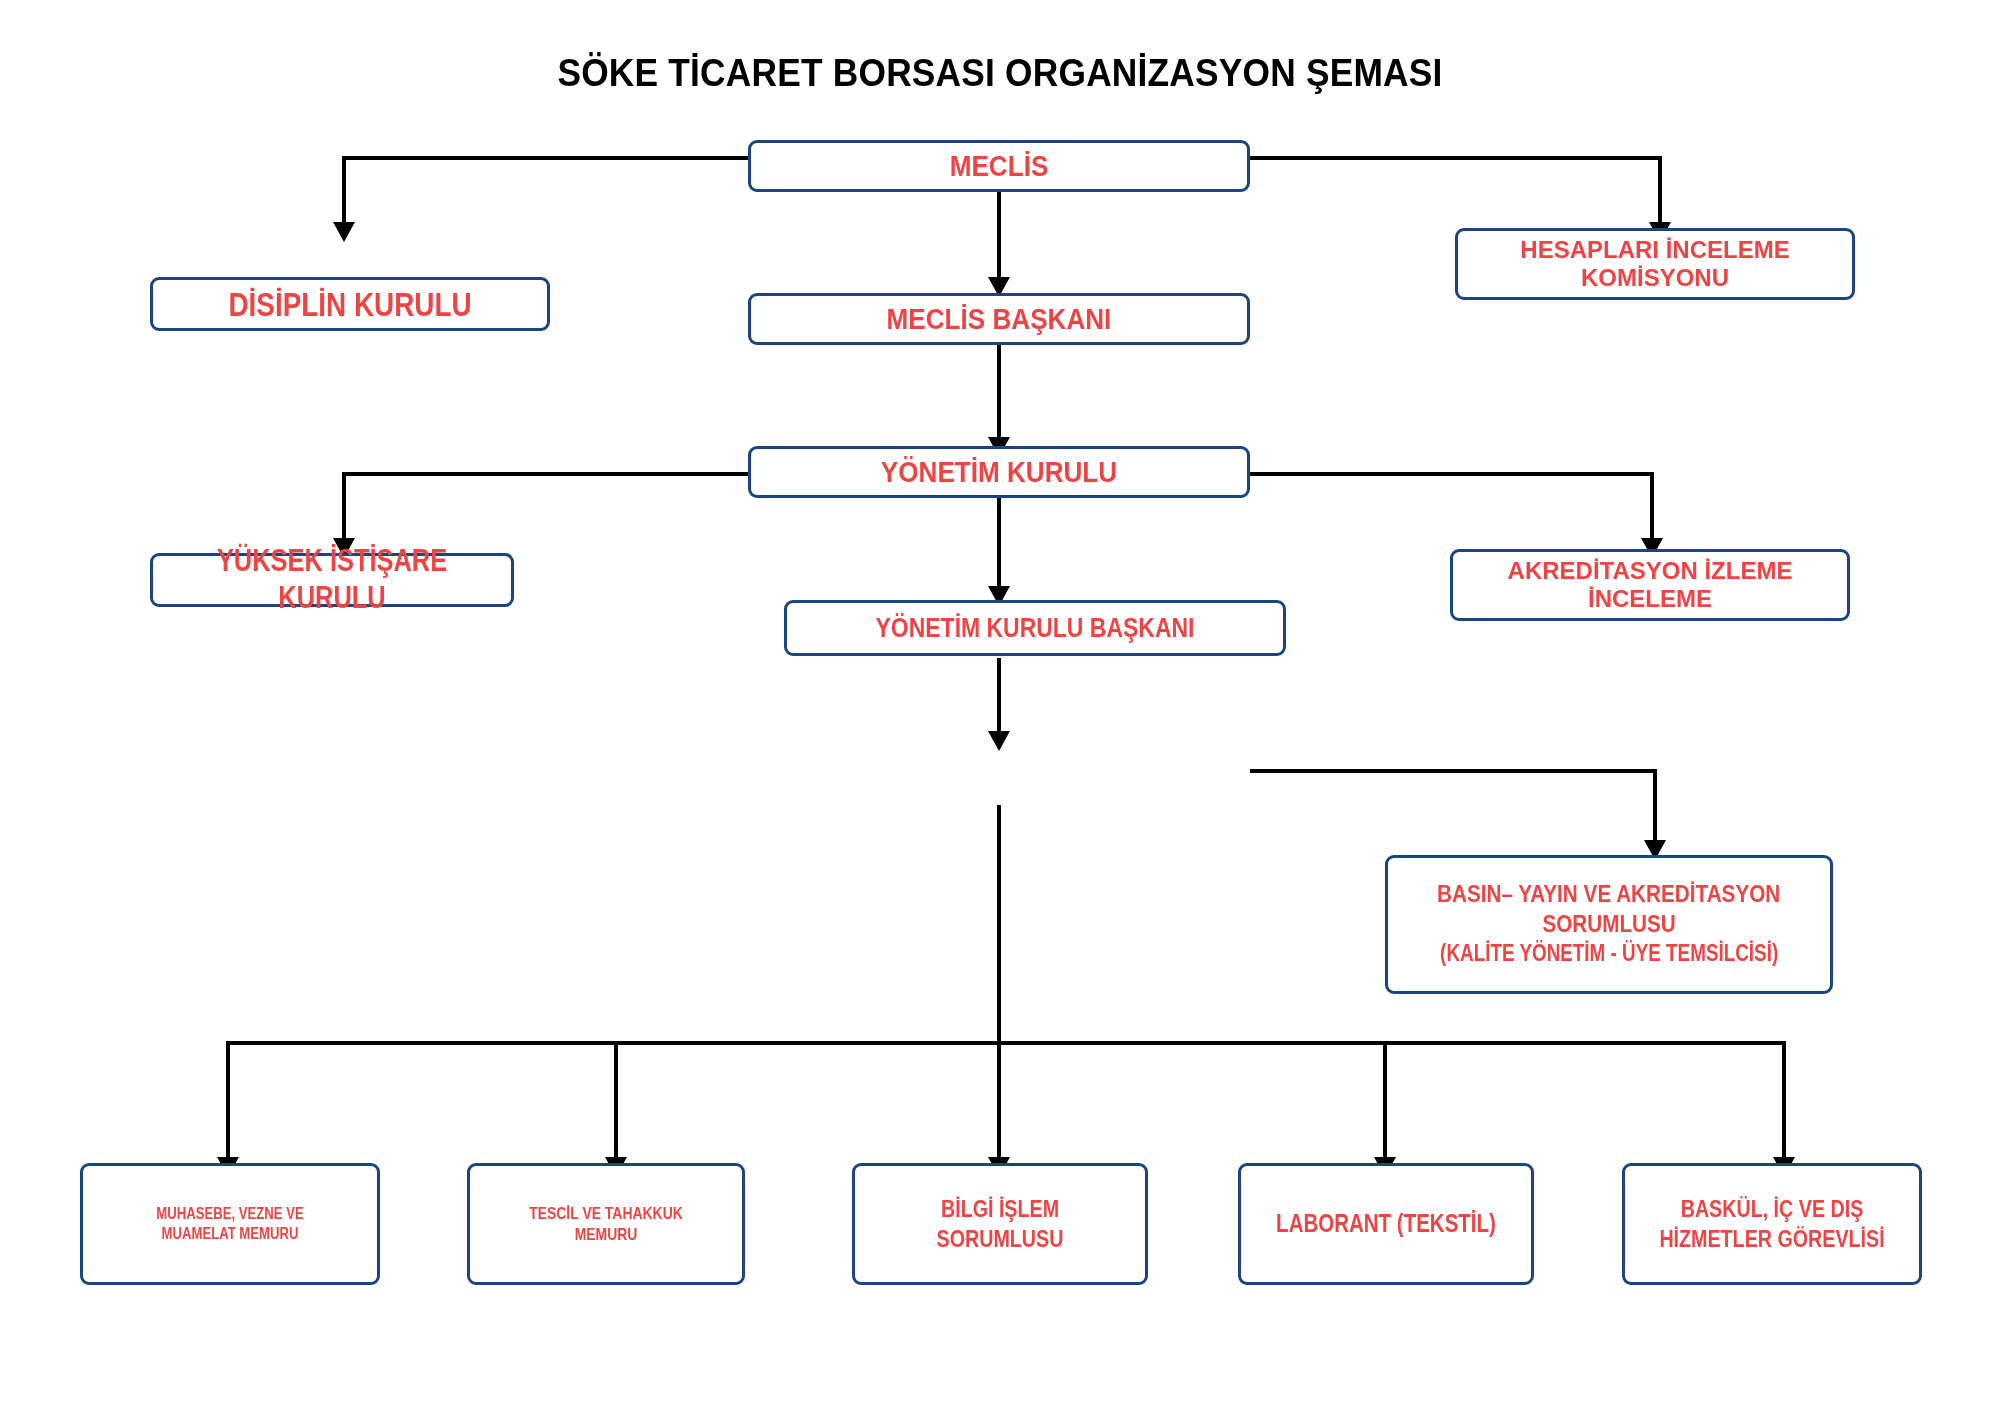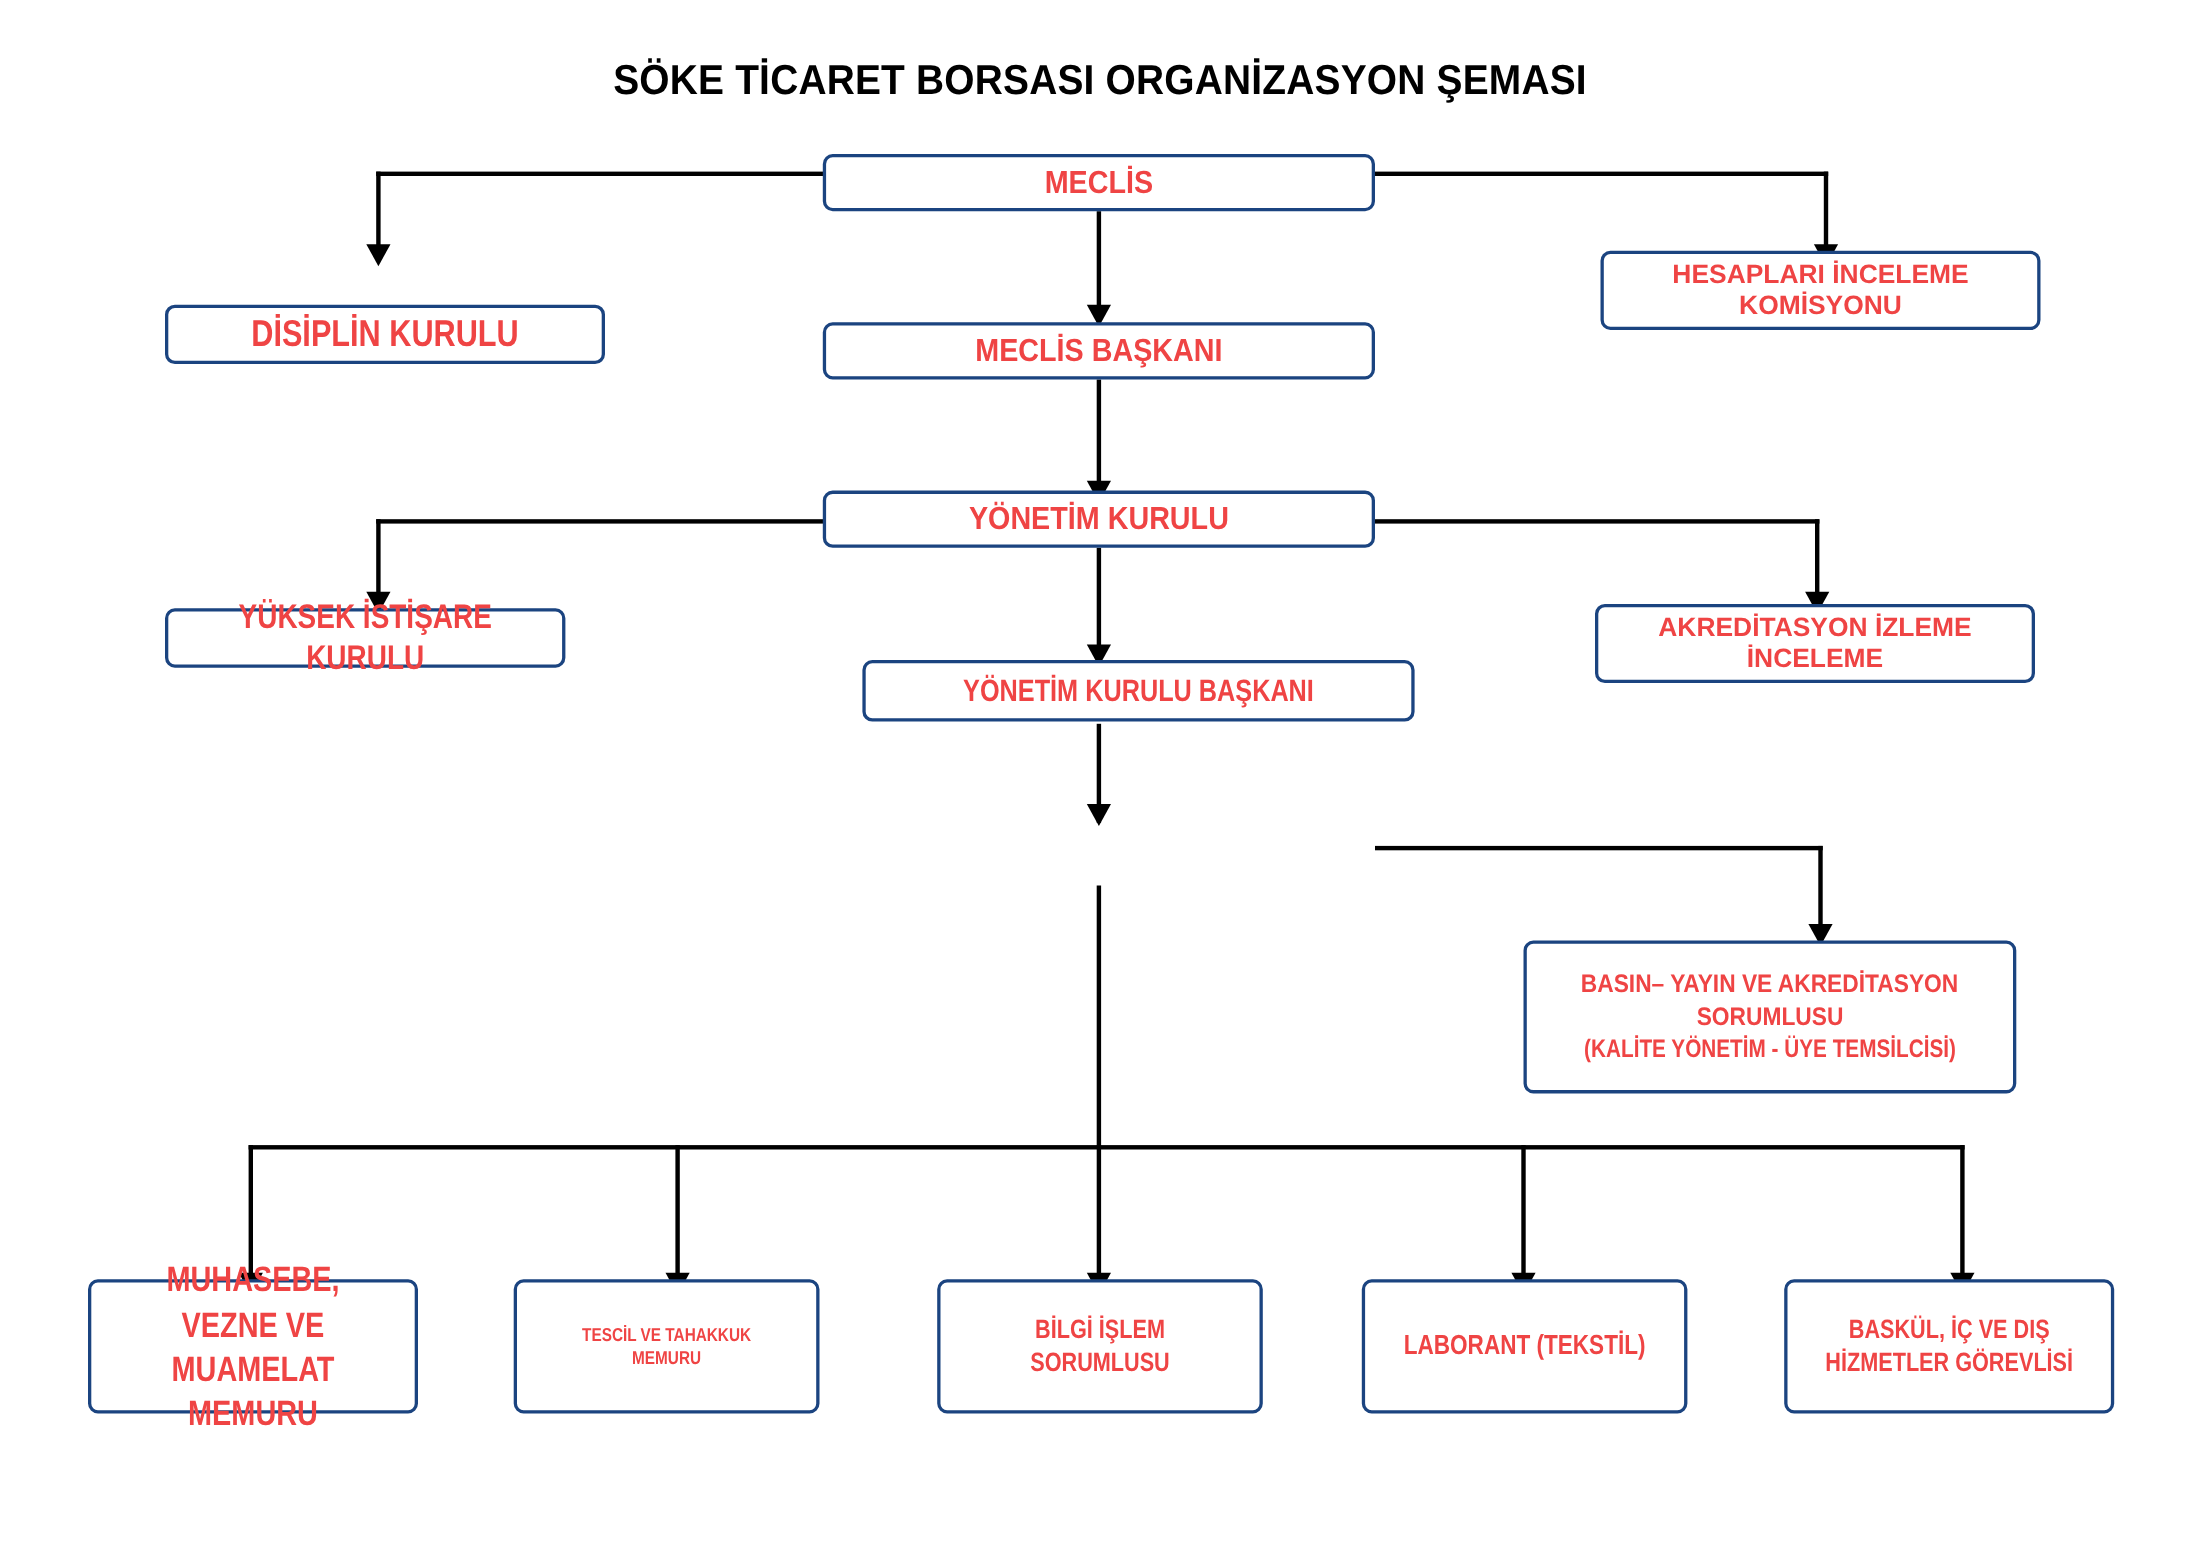--- a/index.html
+++ b/index.html
@@ -163,21 +163,21 @@
 
 
   <div class="node" style="left:1385px; top:855px; width:448px; height:139px; font-size:23px; line-height:1.30;">
     <span class="txt">
       <span class="cond" style="display:inline-block;">BASIN– YAYIN VE AKREDİTASYON</span><br>
       <span class="cond" style="display:inline-block;">SORUMLUSU</span><br>
       <span class="cond2" style="display:inline-block;">(KALİTE YÖNETİM - ÜYE TEMSİLCİSİ)</span>
     </span>
   </div>
 
-  <div class="node" style="left:80px; top:1163px; width:300px; height:122px; font-size:32px; line-height:1.26;">
+  <div class="node" style="left:80px; top:1163px; width:300px; height:122px; font-size:16px; line-height:1.26;">
     <span class="txt cond2">
       <span>MUHASEBE, VEZNE VE</span><br>
       <span>MUAMELAT MEMURU</span>
     </span>
   </div>
 
   <div class="node" style="left:467px; top:1163px; width:278px; height:122px; font-size:17px; line-height:1.26;">
     <span class="txt cond2">
       <span>TESCİL VE TAHAKKUK</span><br>
       <span>MEMURU</span>

